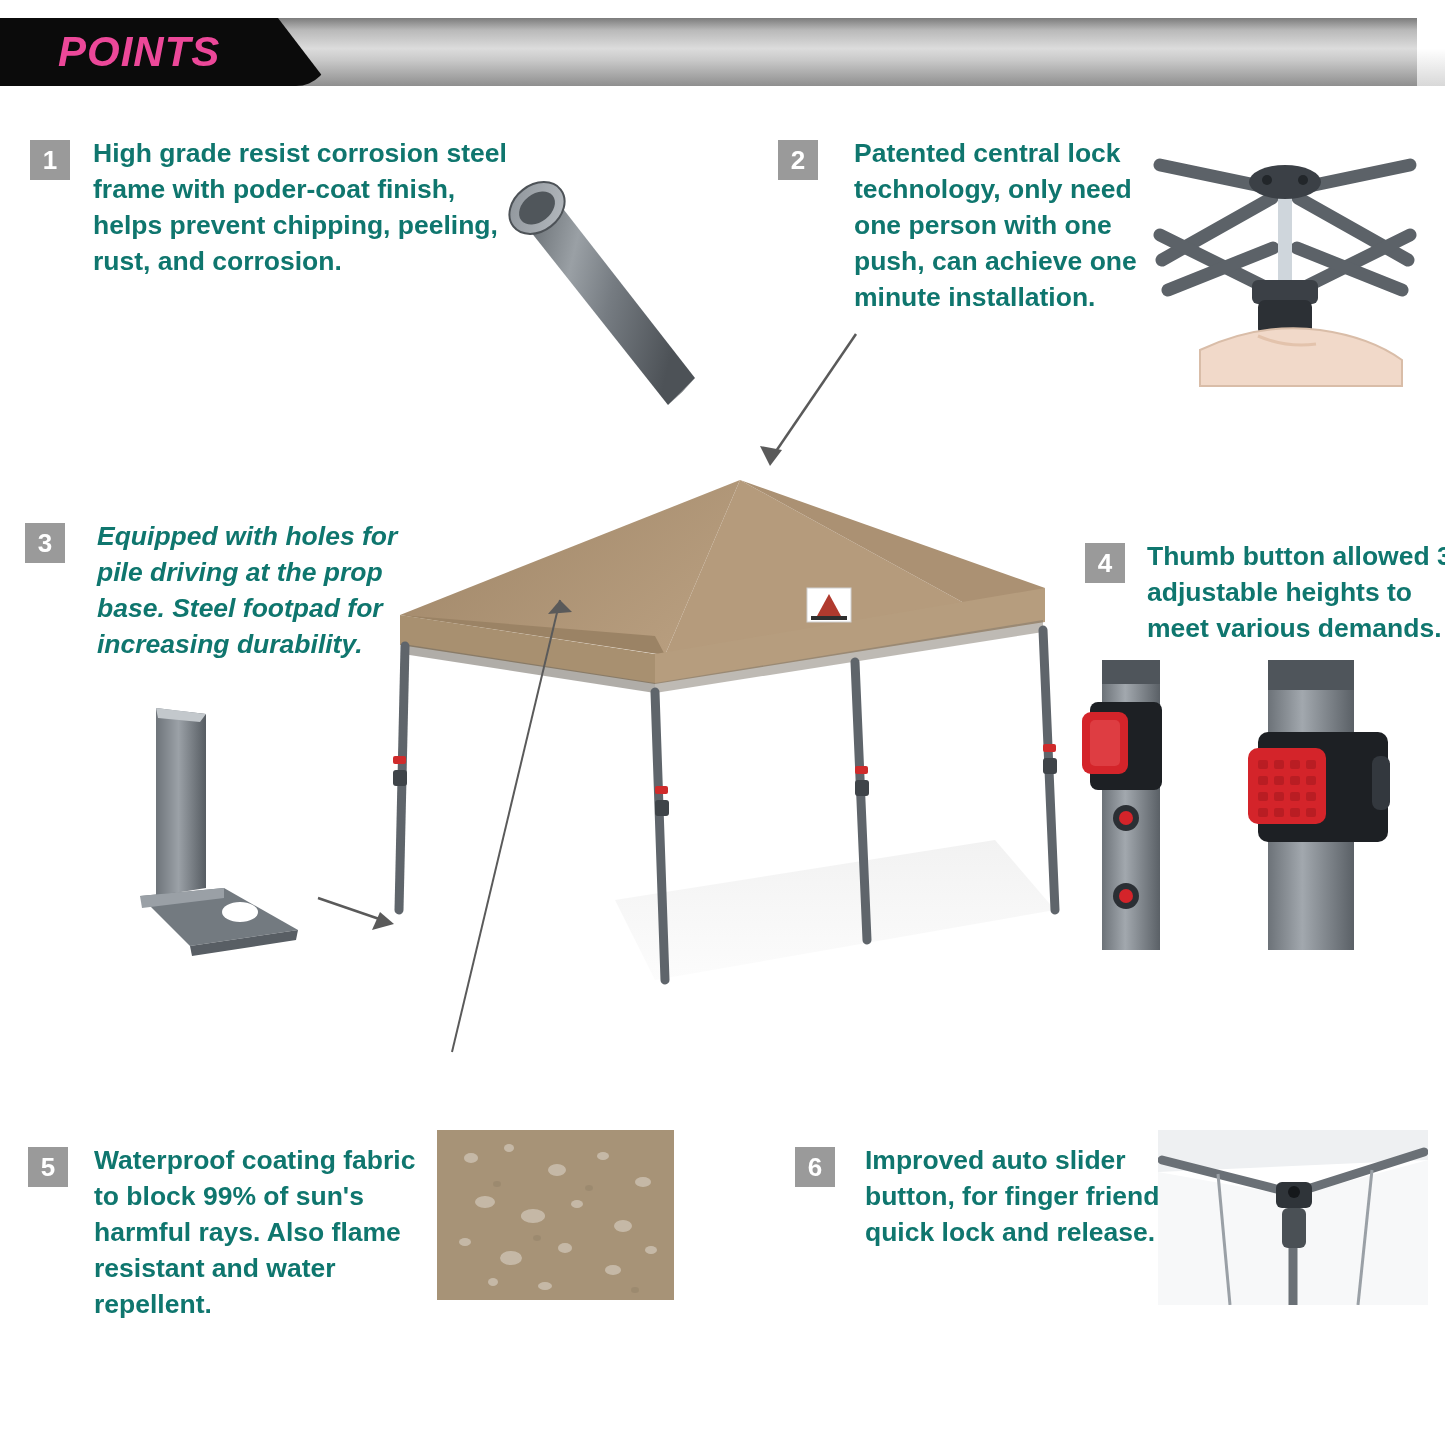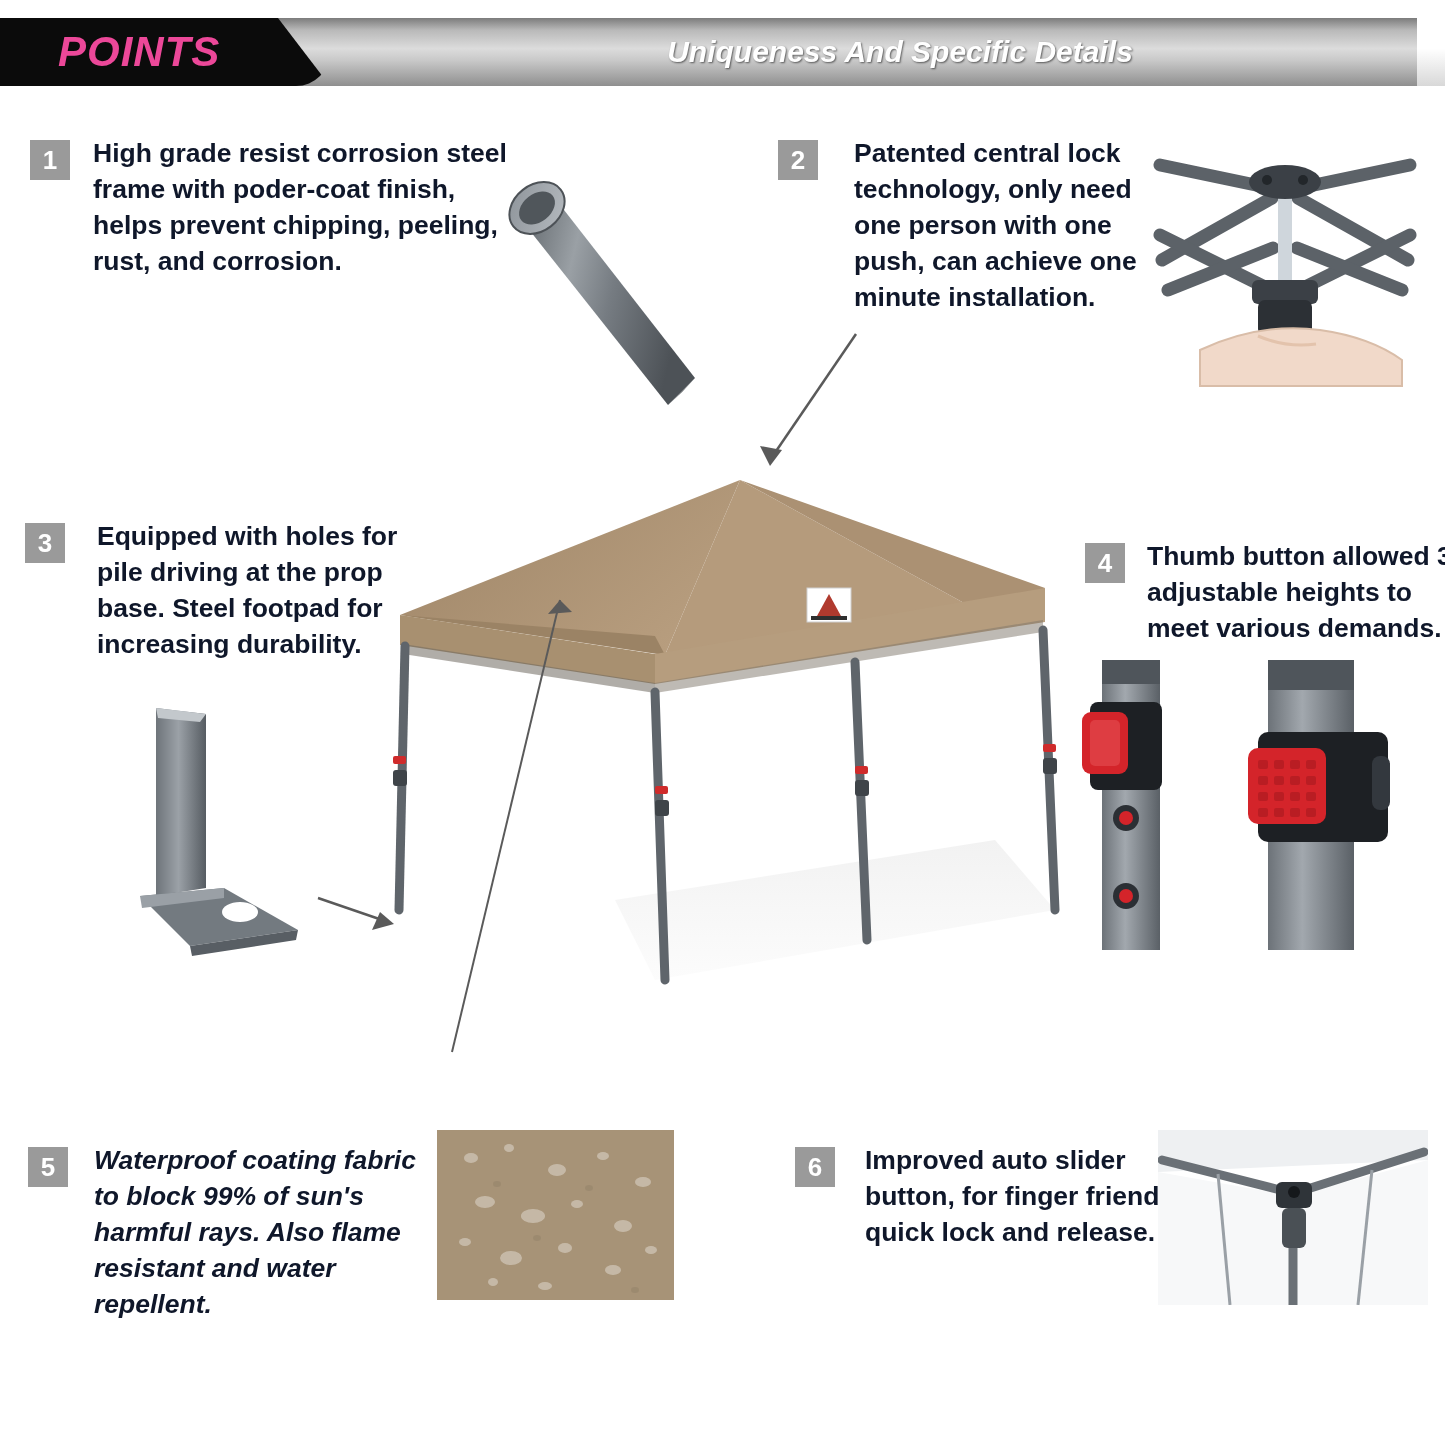--- a/index.html
+++ b/index.html
@@ -86,47 +86,47 @@
     height: 40px;
     background: #9a9a9a;
     color: #ffffff;
     font-size: 26px;
     font-weight: bold;
     text-align: center;
     line-height: 40px;
   }
   .ptext {
     position: absolute;
-    color: #0f172a;
+    color: #0f766e;
     font-size: 26.5px;
     font-weight: bold;
     line-height: 36px;
     white-space: pre-line;
   }
 
   
   #p1 { left: 30px; top: 135px; }
   #p1 .badge { left: 0; top: 5px; }
   #p1 .ptext { left: 63px; top: 0; width: 420px; }
 
   #p2 { left: 778px; top: 135px; }
   #p2 .badge { left: 0; top: 5px; }
   #p2 .ptext { left: 76px; top: 0; width: 330px; }
 
   #p3 { left: 25px; top: 518px; }
   #p3 .badge { left: 0; top: 5px; }
-  #p3 .ptext { left: 72px; top: 0; width: 310px; }
+  #p3 .ptext { left: 72px; top: 0; width: 310px; font-style: italic; }
 
   #p4 { left: 1085px; top: 538px; }
   #p4 .badge { left: 0; top: 5px; }
   #p4 .ptext { left: 62px; top: 0; width: 330px; }
 
   #p5 { left: 28px; top: 1142px; }
   #p5 .badge { left: 0; top: 5px; }
-  #p5 .ptext { left: 66px; top: 0; width: 330px; font-style: italic; }
+  #p5 .ptext { left: 66px; top: 0; width: 330px; }
 
   #p6 { left: 795px; top: 1142px; }
   #p6 .badge { left: 0; top: 5px; }
   #p6 .ptext { left: 70px; top: 0; width: 330px; }
 
   
   .img-box { position: absolute; }
 
   #img-tube { left: 490px; top: 180px; width: 250px; height: 240px; }
   #img-lock { left: 1140px; top: 140px; width: 290px; height: 260px; }
@@ -138,21 +138,20 @@
   #img-canopy { left: 1158px; top: 1130px; width: 270px; height: 175px;
                 background: #ffffff; overflow: hidden; }
 </style>
 </head>
 <body>
 
 <div class="header">
   <div class="header-bar"></div>
   <div class="header-tab"></div>
   <div class="header-tab-label">POINTS</div>
-  <div class="header-title">Uniqueness And Specific Details</div>
 </div>
 
 <div class="point" id="p1">
   <div class="badge">1</div>
   <div class="ptext">High grade resist corrosion steel frame with poder-coat finish, helps prevent chipping, peeling, rust, and corrosion.</div>
 </div>
 
 <div class="img-box" id="img-tube">
   <svg width="250" height="240" viewBox="0 0 250 240">
     <defs>

